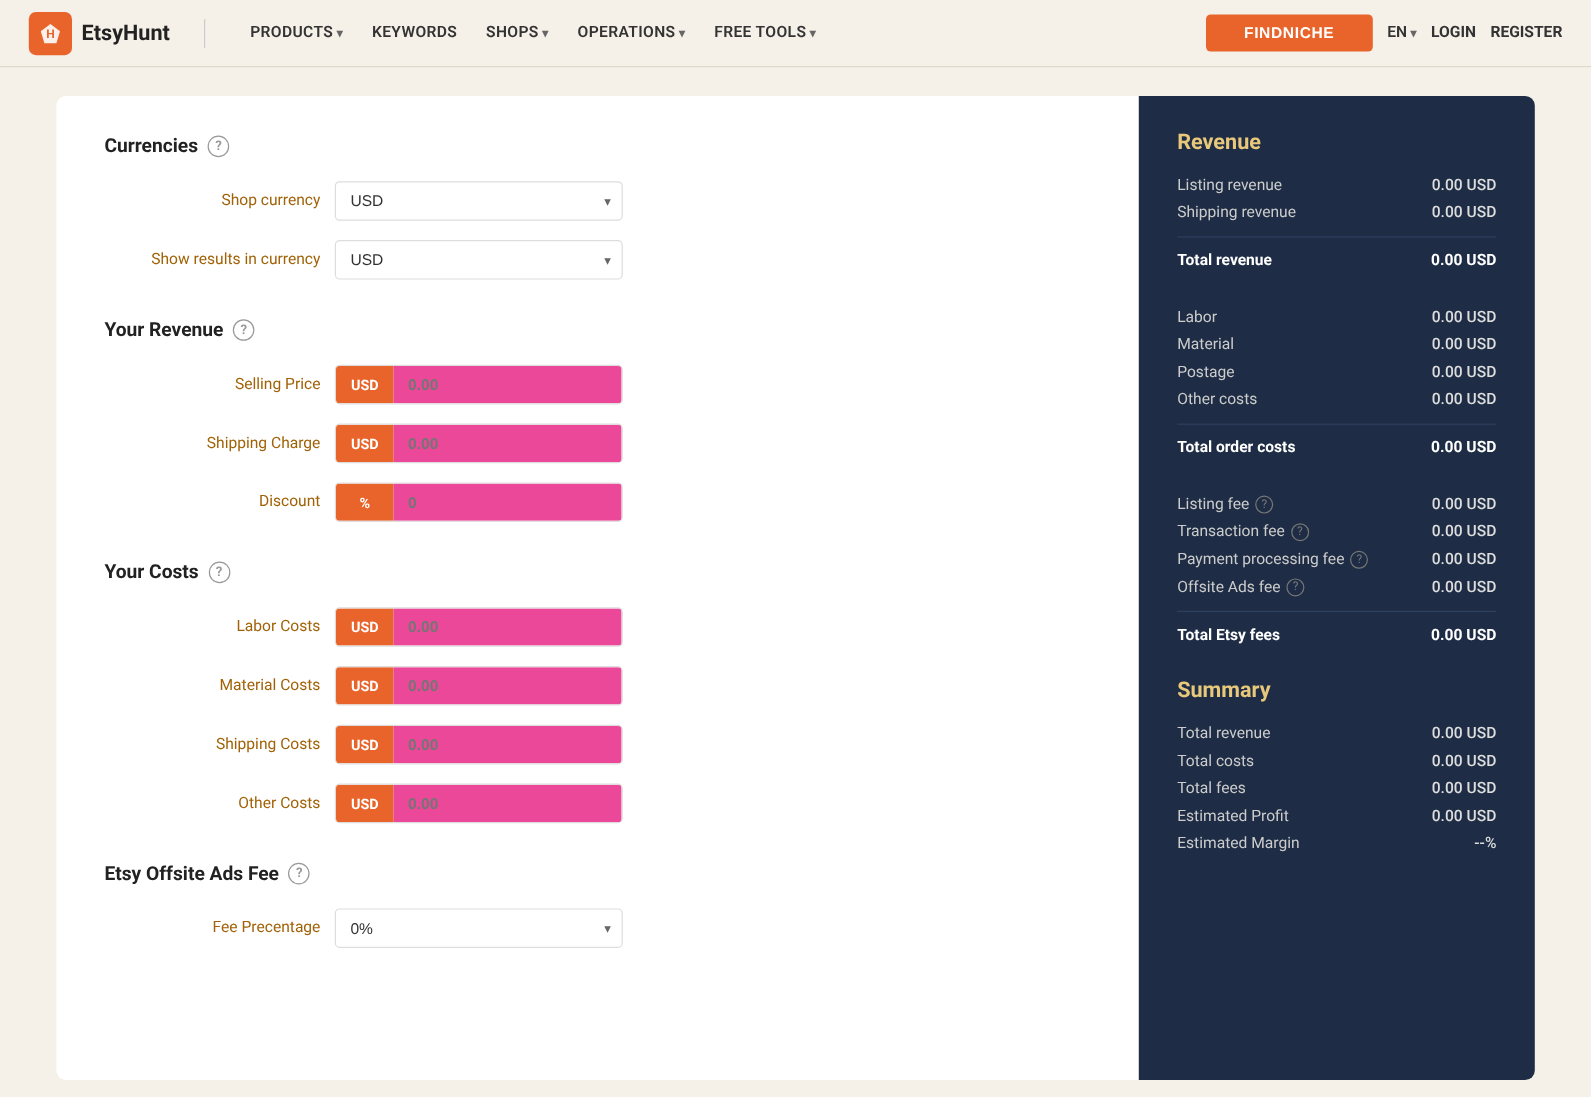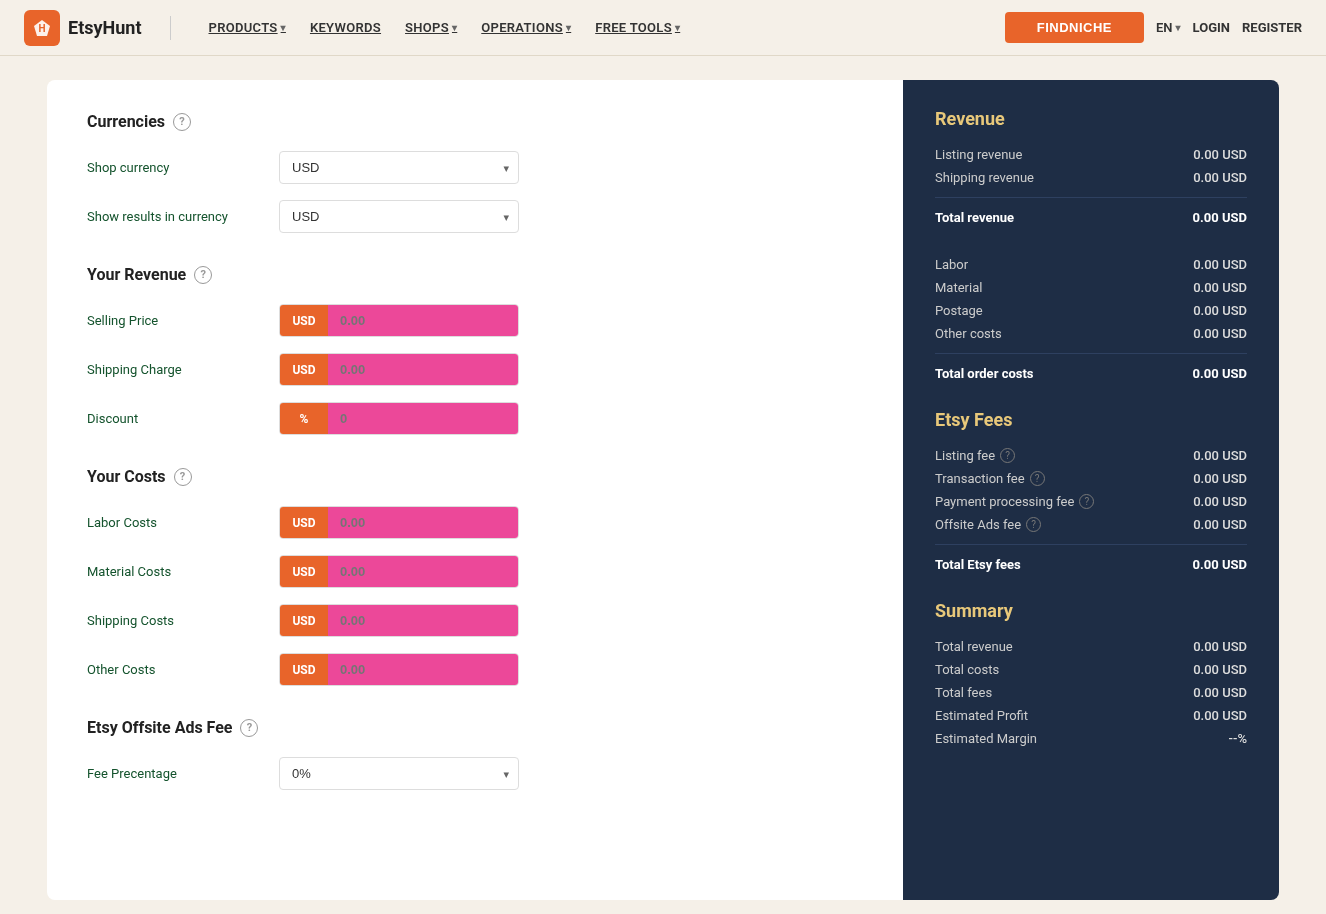--- a/index.html
+++ b/index.html
@@ -36,21 +36,20 @@
     }
     .nav-items {
       display: flex; align-items: center; gap: 4px; flex: 1;
     }
     .nav-item {
       display: flex; align-items: center; gap: 3px;
       padding: 6px 10px;
       font-size: 13px; font-weight: 600; color: #333;
       cursor: pointer; text-transform: uppercase; letter-spacing: 0.3px;
       border-radius: 4px;
-      text-decoration: underline;
     }
     .nav-chevron { font-size: 10px; color: #666; }
     .nav-right { display: flex; align-items: center; gap: 12px; margin-left: auto; }
     .btn-findniche {
       background: #e8642a; color: white; border: none;
       padding: 8px 32px; border-radius: 4px;
       font-size: 13px; font-weight: 700; letter-spacing: 0.5px;
       cursor: pointer;
     }
     .nav-lang {
@@ -90,22 +89,22 @@
     }
 
     .form-section { margin-bottom: 32px; }
 
     .form-row {
       display: flex; align-items: center;
       margin-bottom: 16px;
       gap: 12px;
     }
     .form-label {
-      width: 180px; text-align: left;
-      font-size: 13px; color: #14532d; flex-shrink: 0;
+      width: 180px; text-align: right;
+      font-size: 13px; color: #a16207; flex-shrink: 0;
     }
     .input-group {
       display: flex; align-items: stretch;
       width: 240px;
       border: 1px solid #ddd; border-radius: 4px; overflow: hidden;
     }
     .input-prefix {
       background: #e8642a; color: white;
       padding: 0 12px;
       display: flex; align-items: center; justify-content: center;
@@ -129,21 +128,21 @@
     }
     .select-chevron {
       position: absolute; right: 10px; top: 50%; transform: translateY(-50%);
       font-size: 11px; color: #666; pointer-events: none;
     }
 
     
     .right-panel {
       background: #1e2d45;
       border-radius: 0 8px 8px 0;
-      width: 376px;
+      width: 330px;
       flex-shrink: 0;
       padding: 28px 32px;
       color: white;
     }
 
     .results-section { margin-bottom: 24px; }
     .results-section-title {
       font-size: 18px; font-weight: 700; color: #e8c87a;
       margin-bottom: 14px;
     }
@@ -369,21 +368,20 @@
         <span class="result-value">0.00 USD</span>
       </div>
       <hr class="results-divider">
       <div class="result-row total">
         <span class="result-label">Total order costs</span>
         <span class="result-value">0.00 USD</span>
       </div>
     </div>
 
     <div class="results-section">
-      <div class="results-section-title">Etsy Fees</div>
       <div class="result-row">
         <span class="result-label">
           <span>Listing fee</span>
           <span class="help-icon" style="border-color:#777;color:#777;font-size:10px;width:15px;height:15px;display:inline-flex;align-items:center;justify-content:center;border-radius:50%;border:1.5px solid #777;">?</span>
         </span>
         <span class="result-value">0.00 USD</span>
       </div>
       <div class="result-row">
         <span class="result-label">
           <span>Transaction fee</span>

